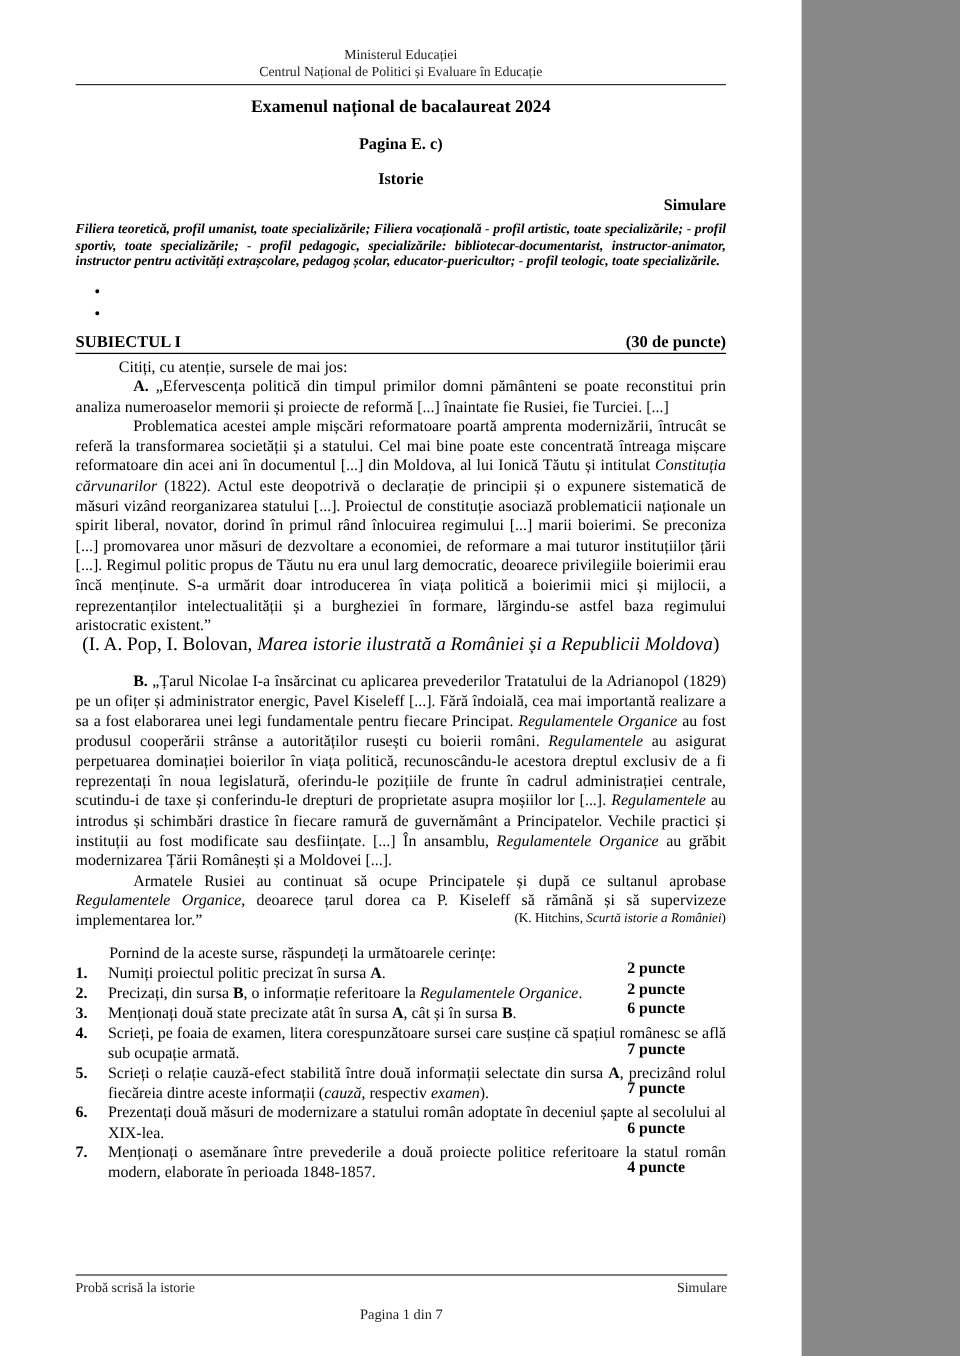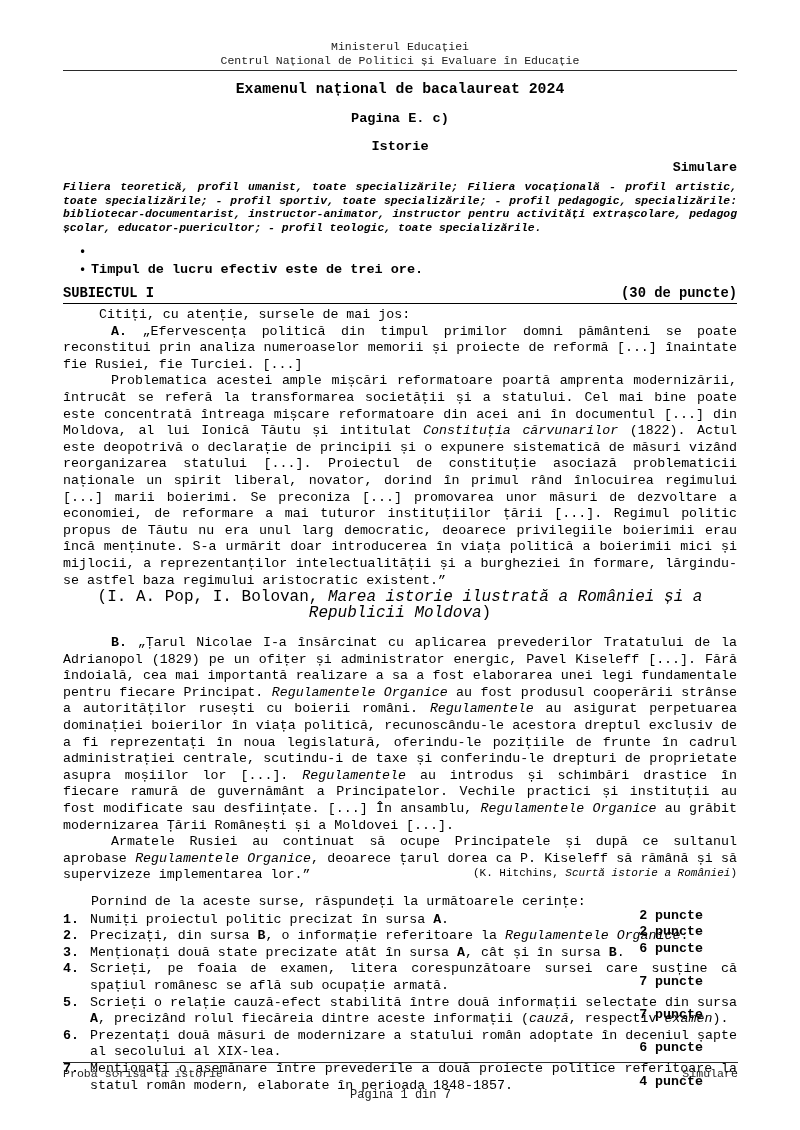--- a/index.html
+++ b/index.html
@@ -1,20 +1,20 @@
 <!DOCTYPE html>
 <html><head>
 <meta charset="utf-8">
 <style>
   * { margin:0; padding:0; box-sizing:border-box; }
   html,body { background:#888; }
   body { width:800px; height:1130px; margin:0 auto; }
   .page {
-    position:relative; width:800px; height:1130px; background:#fff; color:#000;
-    font-family:Liberation Mono, monospace; overflow:hidden;
+    position:relative; width:668px; height:1130px; background:#fff; color:#000;
+    font-family:Liberation Serif, serif; overflow:hidden;
     padding:40px 63px 0 63px;
   }
   .b { font-weight:bold; }
   .i { font-style:italic; }
 
   .hdr { text-align:center; font-size:11.5px; line-height:13.5px; color:#1c1c1c; }
   .hdr-rule { border-bottom:1.4px solid #2a2a2a; margin-top:3px; }
 
   .exam-title { text-align:center; font-weight:bold; font-size:14.8px; margin-top:10px; }
   .proba      { text-align:center; font-weight:bold; font-size:13.6px; margin-top:14px; }
@@ -71,21 +71,20 @@
   <div class="variant">Simulare</div>
 
   <div class="filiera">Filiera teoretică, profil umanist, toate specializările; Filiera vocațională - profil artistic, toate specializările; - profil sportiv, toate specializările; - profil pedagogic, specializările: bibliotecar-documentarist, instructor-animator, instructor pentru activități extrașcolare, pedagog școlar, educator-puericultor; - profil teologic, toate specializările.</div>
 
   <div class="bullets">
     <div class="bullet-row">
       <span class="bullet-marker">•</span>
     </div>
     <div class="bullet-row">
       <span class="bullet-marker">•</span>
-      <span>Timpul de lucru efectiv este de trei ore.</span>
     </div>
   </div>
 
   <div class="sub1-head">
     <span>SUBIECTUL I</span>
     <span>(30 de puncte)</span>
   </div>
 
   <div class="body-txt">
     <div class="intro">Citiți, cu atenție, sursele de mai jos:</div>

